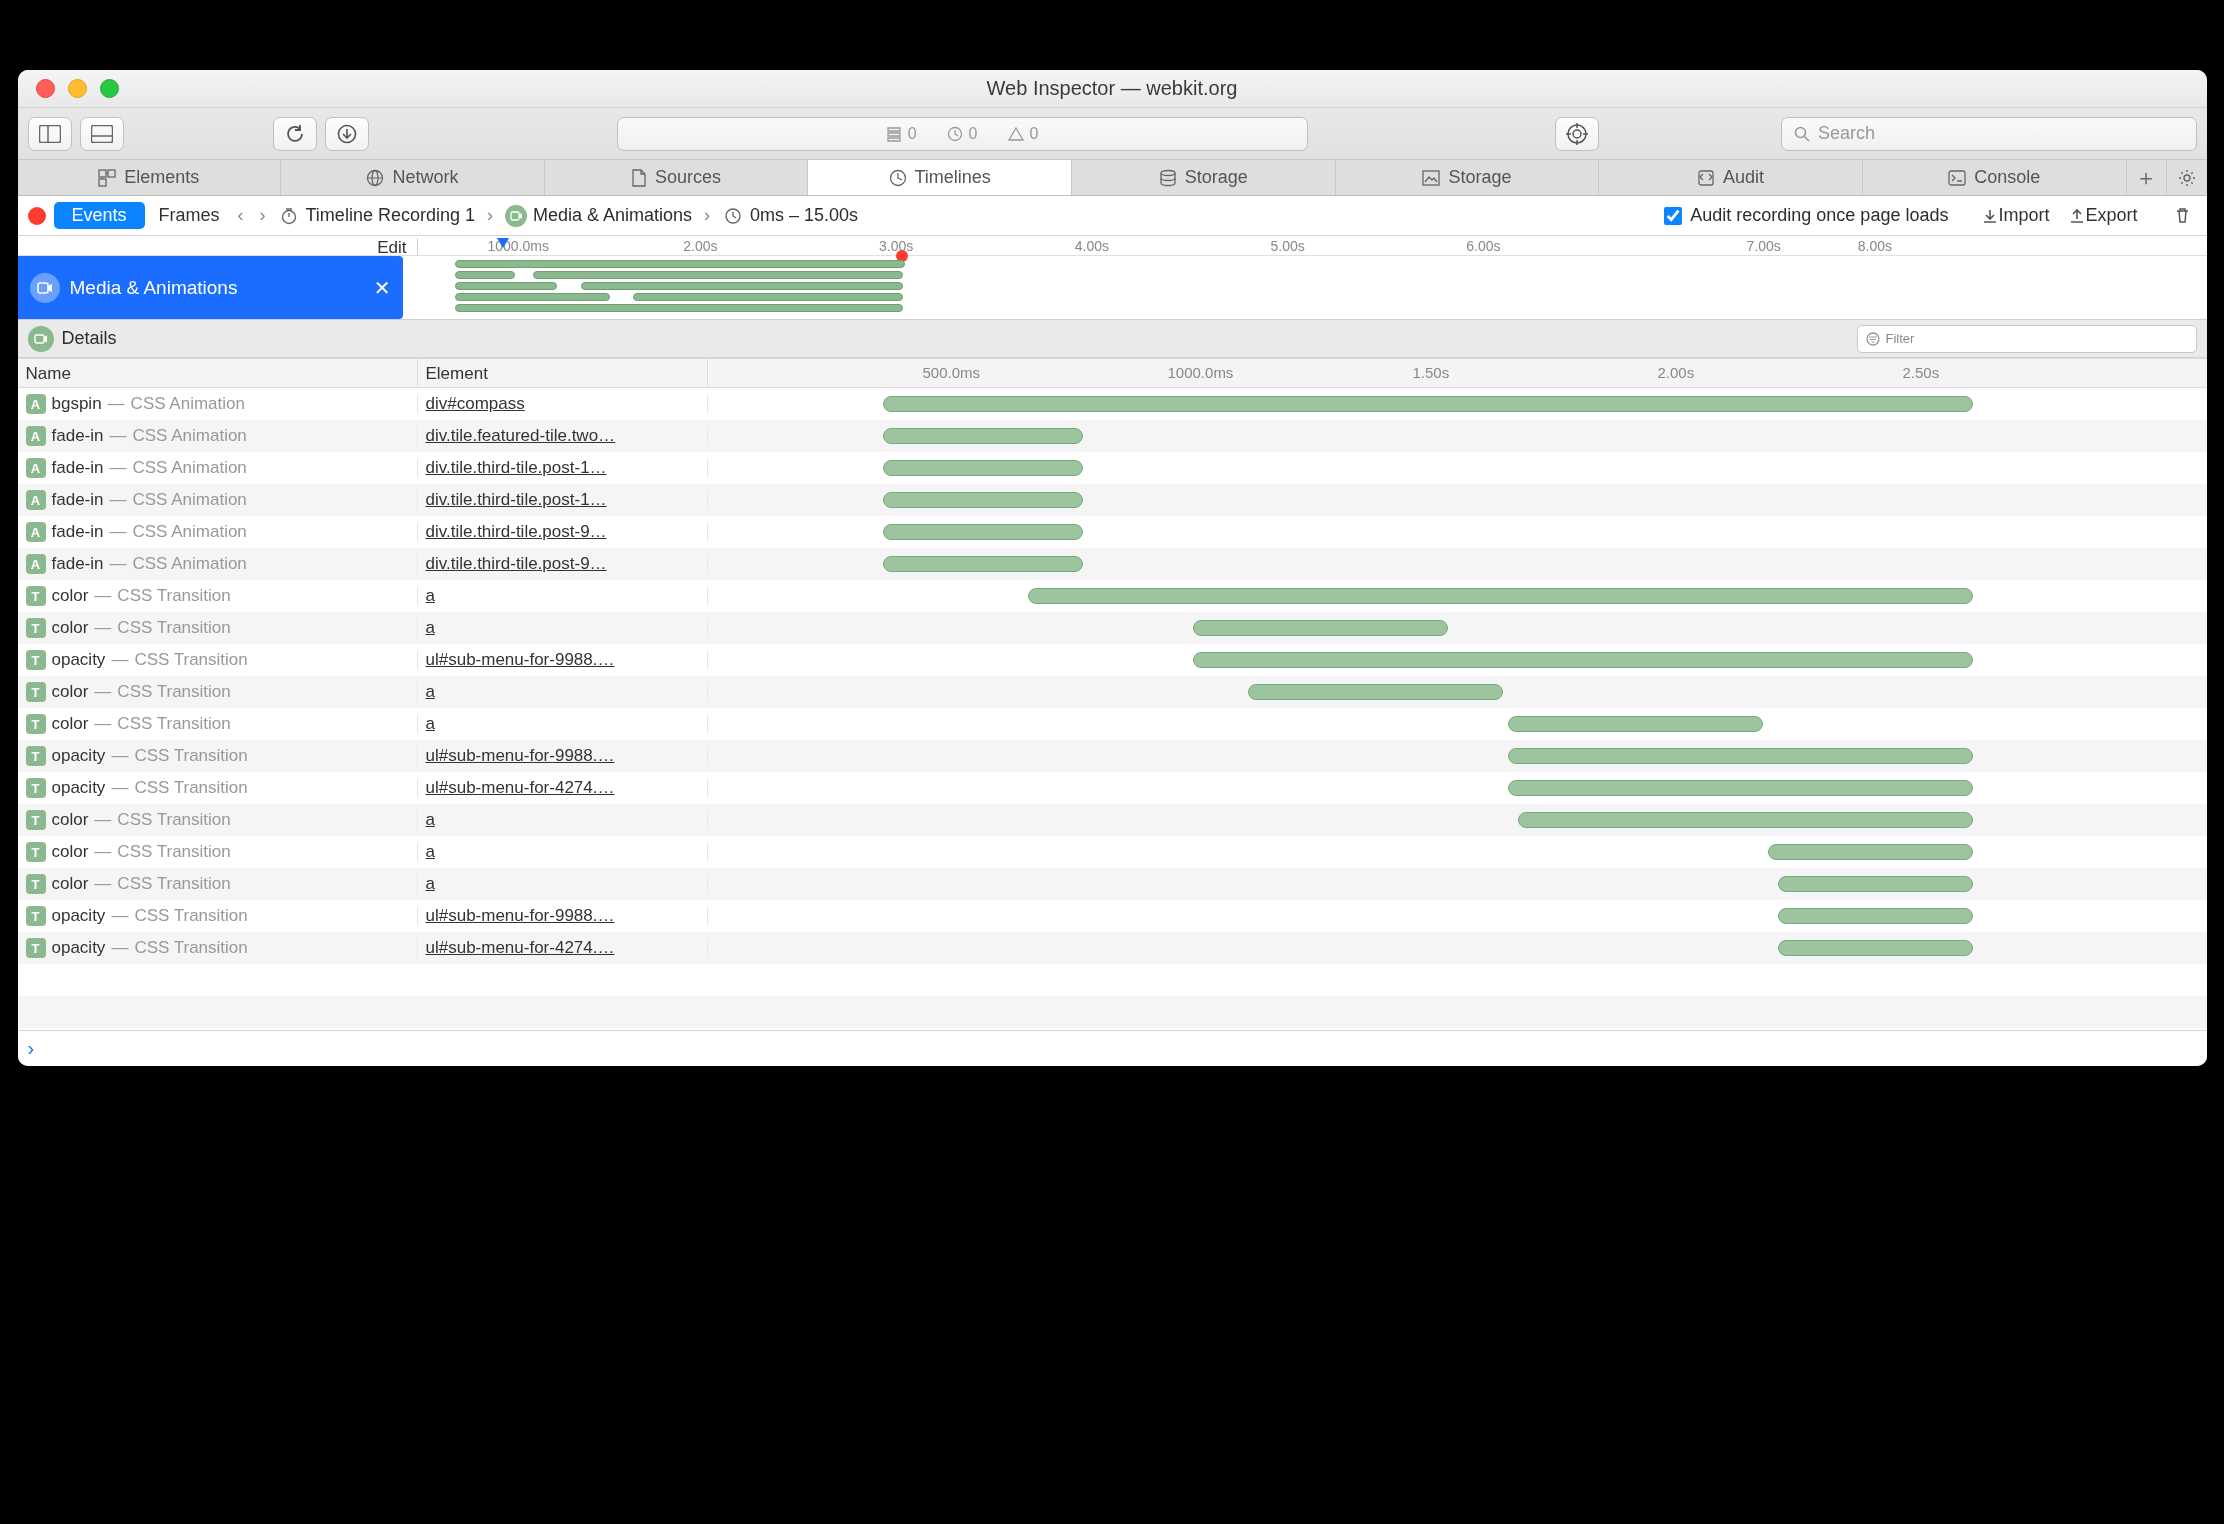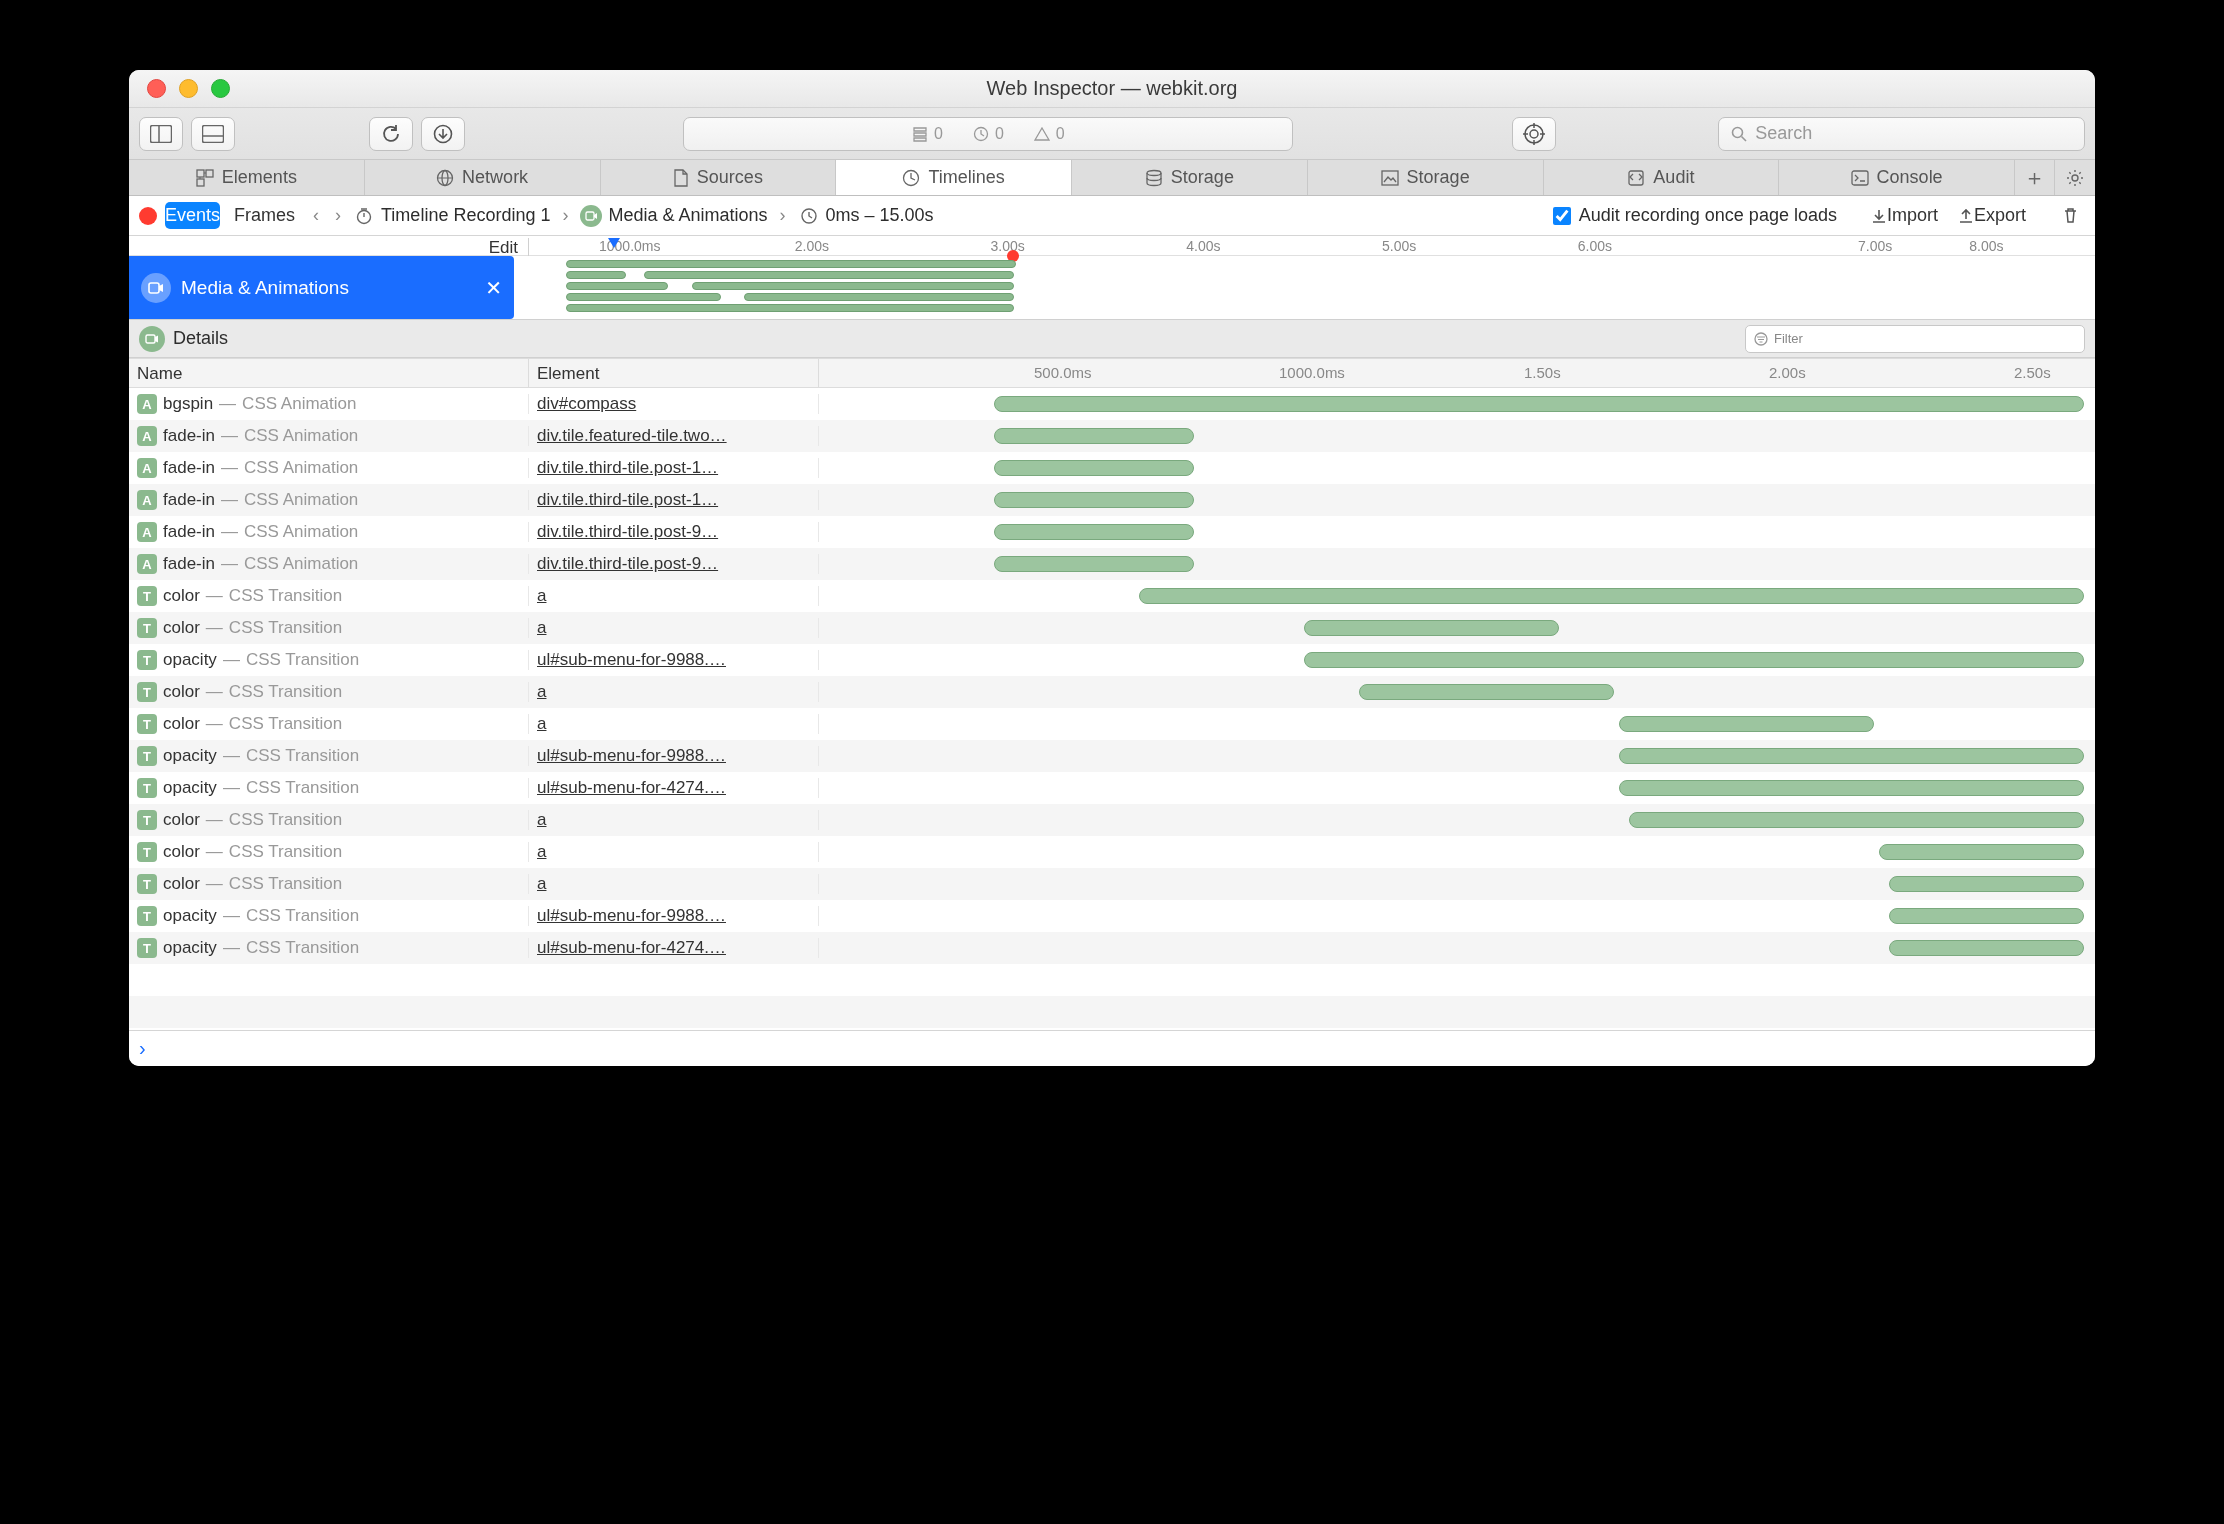--- a/index.html
+++ b/index.html
@@ -8,21 +8,21 @@
   font-family: -apple-system, BlinkMacSystemFont, "Helvetica Neue", sans-serif;
   font-size: 13px;
   color: #2d2d2d;
   width: 2224px;
   height: 1524px;
   display: flex;
   align-items: flex-start;
   justify-content: center;
 }
 .window {
-  width: 1966px;
+  width: 2189px;
   margin-top: 70px;
   background: #ececec;
   border-radius: 10px;
   box-shadow: 0 20px 60px rgba(0,0,0,0.6);
   overflow: hidden;
   display: flex;
   flex-direction: column;
   transform: scale(1);
   transform-origin: top center;
 }
@@ -71,21 +71,21 @@
 }
 .tab.active{background:#fff;}
 .tab .ic{color:#666;}
 .tab-add{width:40px;display:flex;align-items:center;justify-content:center;border-right:1px solid #c8c8c8;color:#666;font-size:22px;}
 .tab-gear{width:40px;display:flex;align-items:center;justify-content:center;color:#666;font-size:20px;}
 .subbar{
   height:40px;background:#fff;border-bottom:1px solid #d5d5d5;
   display:flex;align-items:center;padding:0 10px;gap:8px;font-size:18px;
 }
 .rec-dot{width:18px;height:18px;border-radius:50%;background:#ff3b30;}
-.pill{background:#0a84ff;color:#fff;border-radius:5px;padding:3px 0;font-size:18px;}
+.pill{background:#0a84ff;color:#fff;border-radius:5px;padding:3px 18px;font-size:18px;}
 .plain{color:#333;padding:3px 6px;}
 .chev{color:#888;padding:0 4px;font-size:18px;}
 .bc-seg{display:flex;align-items:center;gap:6px;}
 .bc-ic{display:inline-flex;width:22px;height:22px;align-items:center;justify-content:center;}
 .sb-chk{width:18px;height:18px;accent-color:#0a84ff;}
 .sb-lbl{font-size:18px;}
 .sb-action{display:flex;align-items:center;font-size:18px;color:#333;padding:0 6px;}
 .ruler{height:20px;background:#fff;border-bottom:1px solid #e0e0e0;display:flex;position:relative;font-size:14px;color:#888;padding-left:400px;}
 .ruler .tick{position:absolute;top:2px;}
 .editlbl{position:absolute;left:0;width:400px;text-align:right;padding-right:10px;top:2px;color:#333;font-size:17px;border-right:1px solid #d0d0d0;height:18px;}

